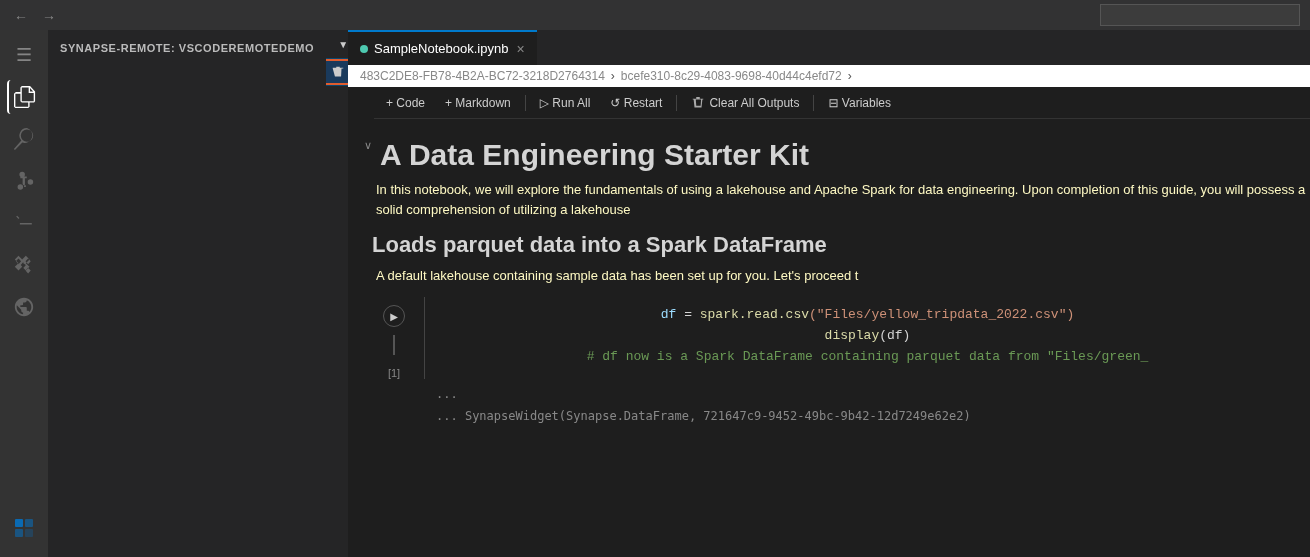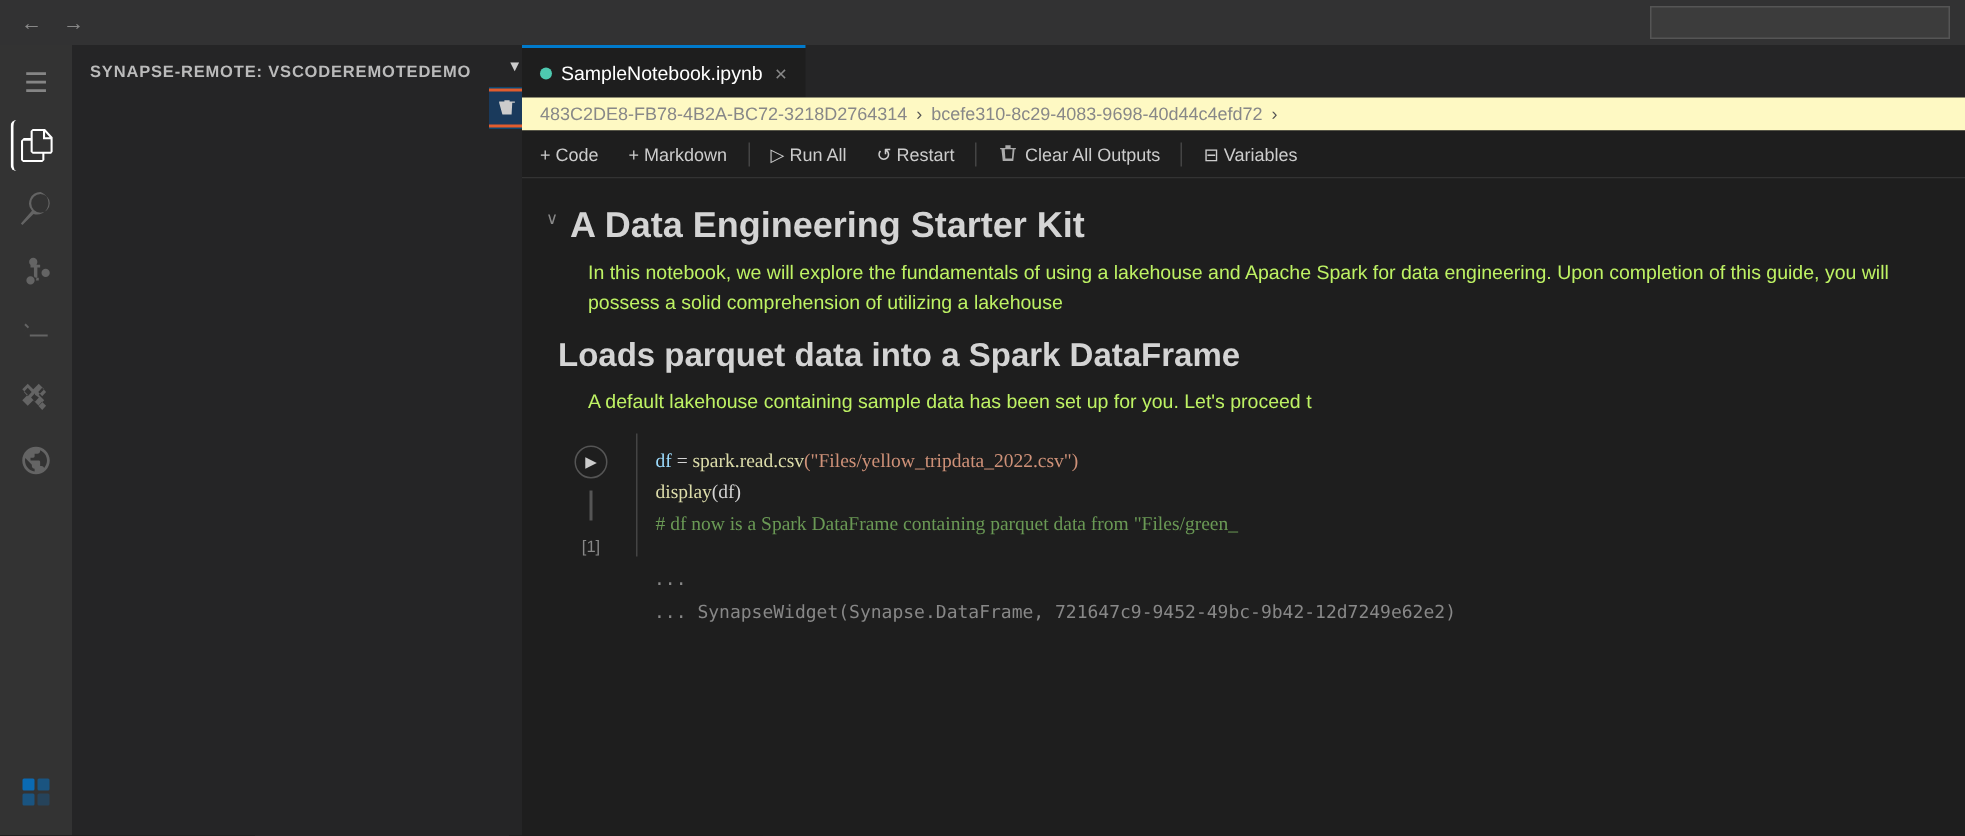--- a/index.html
+++ b/index.html
@@ -189,21 +189,21 @@
     .tab .close-btn {
       color: #888;
       font-size: 14px;
       cursor: pointer;
       margin-left: 2px;
     }
 
     
     .breadcrumb {
       height: 22px;
-      background: #fef9c3;
+      background: #ffffff;
       padding: 0 12px;
       display: flex;
       align-items: center;
       gap: 6px;
       font-size: 12px;
       color: #888;
       flex-shrink: 0;
       overflow: hidden;
       white-space: nowrap;
     }
@@ -212,20 +212,21 @@
     
     .notebook-toolbar {
       height: 32px;
       background: #1e1e1e;
       border-bottom: 1px solid #333;
       display: flex;
       align-items: center;
       padding: 0 4px;
       gap: 4px;
       flex-shrink: 0;
+      margin-left: 26px;
     }
     .toolbar-btn {
       background: none;
       border: none;
       color: #cccccc;
       font-size: 12px;
       cursor: pointer;
       padding: 3px 8px;
       border-radius: 3px;
       display: flex;
@@ -261,37 +262,37 @@
     }
     .nb-toggle {
       color: #888;
       font-size: 11px;
       cursor: pointer;
       margin-top: 4px;
       flex-shrink: 0;
     }
 
     .nb-h1 {
-      font-size: 24px;
+      font-size: 30px;
       font-weight: 600;
       color: #d4d4d4;
       line-height: 1.3;
     }
     .nb-h2 {
       font-size: 22px;
       font-weight: 600;
       color: #d4d4d4;
       line-height: 1.3;
       margin-bottom: 6px;
     }
     .nb-text {
       font-size: 13px;
-      color: #bef264;
+      color: #fef9c3;
       line-height: 1.5;
-      margin-left: 28px;
+      margin-left: 12px;
     }
 
     
     .code-cell {
       display: flex;
       gap: 0;
       margin-bottom: 4px;
     }
     .cell-gutter {
       width: 60px;
@@ -319,22 +320,23 @@
       font-size: 11px;
       color: #888;
       margin-top: 4px;
     }
 
     .cell-body {
       flex: 1;
       background: #1e1e1e;
       border-left: 1px solid #444;
       padding: 8px 12px;
-      font-family: Liberation Serif, serif;
+      font-family: Liberation Mono, monospace;
       font-size: 13px;
+      text-align: center;
     }
     .code-line { line-height: 1.6; white-space: nowrap; }
     .c-var { color: #9cdcfe; }
     .c-op { color: #d4d4d4; }
     .c-func { color: #dcdcaa; }
     .c-str { color: #ce9178; }
     .c-comment { color: #6a9955; }
 
     .cell-output {
       margin-left: 60px;

